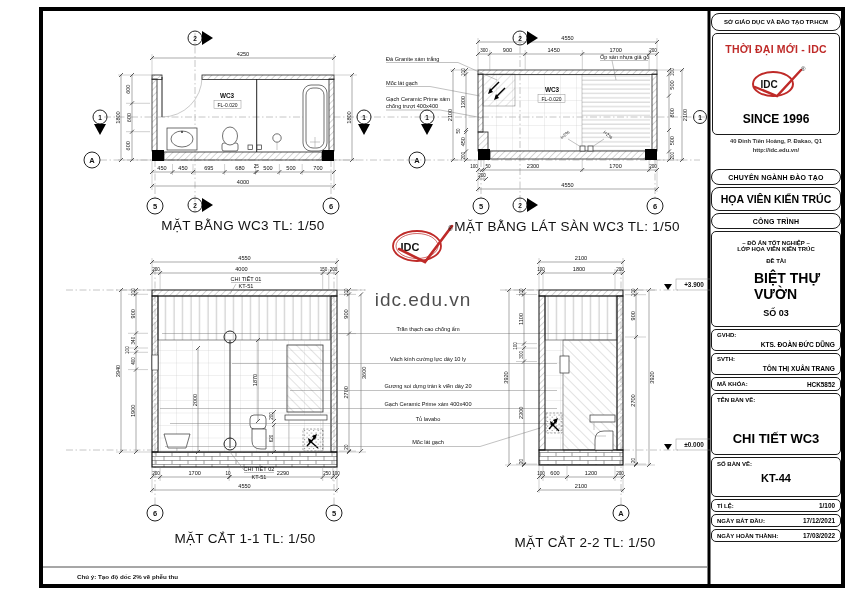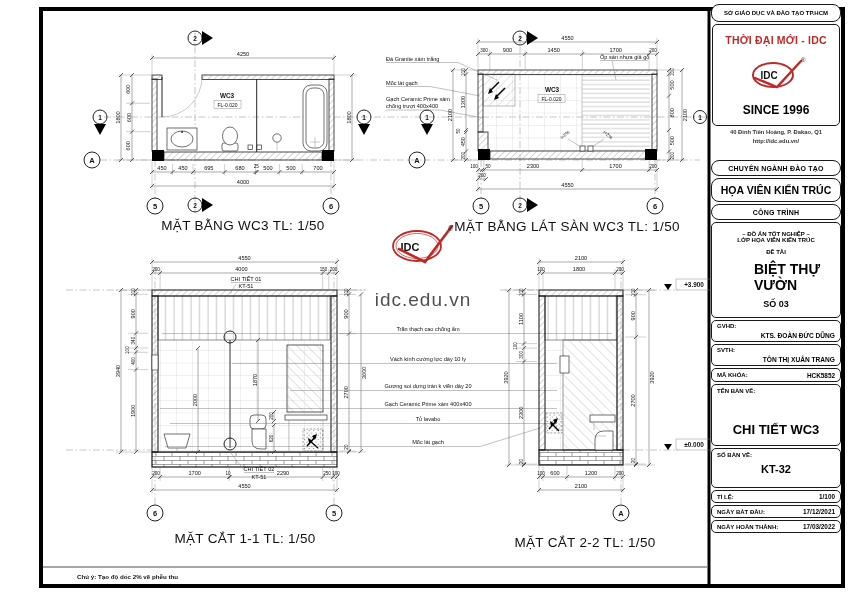--- a/index.html
+++ b/index.html
@@ -16,21 +16,21 @@
   .gbs{font-size:6.5px;text-anchor:middle;font-weight:bold;}
   .d{stroke:#555;stroke-width:.5;fill:none;}
   .tick{stroke:#333;stroke-width:.8;fill:none;}
   .ext{stroke:#888;stroke-width:.4;fill:none;}
   .cl{stroke:#999;stroke-width:.55;fill:none;stroke-dasharray:7 2.5 1.5 2.5;}
   .w{stroke:#222;stroke-width:1;fill:none;}
   .t{stroke:#888;stroke-width:.45;fill:none;}
   .fix{stroke:#333;stroke-width:.7;fill:#fff;}
   .ld{stroke:#777;stroke-width:.45;fill:none;}
   
-  #tblock{position:absolute;left:711px;top:4px;width:130px;height:578px;display:flex;flex-direction:column;gap:2px;box-sizing:border-box;}
+  #tblock{position:absolute;left:711px;top:13px;width:130px;height:578px;display:flex;flex-direction:column;gap:2px;box-sizing:border-box;}
   .tb{border:1px solid #1a1a1a;border-radius:5px;background:#fff;box-sizing:border-box;flex-shrink:0;overflow:hidden;}
   .tb-c{display:flex;align-items:center;justify-content:center;text-align:center;border-radius:8px;}
   .h6{font-size:6px;font-weight:bold;}
   .h7{font-size:7px;font-weight:bold;letter-spacing:.2px;}
   .brand{color:#bf2a28;font-size:10.5px;font-weight:bold;letter-spacing:.2px;}
   .addr{font-size:5.8px;font-weight:bold;color:#333;line-height:1.5;}
   .kv{display:flex;flex-direction:column;justify-content:space-between;padding:2px 5px;box-sizing:border-box;}
   .kv .k{font-size:6px;font-weight:bold;text-align:left;}
   .kv .v{font-size:6.6px;font-weight:bold;text-align:right;}
   .kv1{display:flex;align-items:center;justify-content:space-between;padding:0 5px;box-sizing:border-box;}
@@ -658,21 +658,21 @@
   <div class="tb kv1" style="height:14px">
     <span class="k">MÃ KHÓA:</span>
     <span class="v">HCK5852</span>
   </div>
   <div class="tb" style="height:62px;padding:3px 5px;">
     <div style="font-size:6px;font-weight:bold;">TÊN BẢN VẼ:</div>
     <div style="font-size:13px;font-weight:bold;text-align:center;margin-top:28px;">CHI TIẾT WC3</div>
   </div>
   <div class="tb" style="height:40px;padding:3px 5px;">
     <div style="font-size:6px;font-weight:bold;">SỐ BẢN VẼ:</div>
-    <div style="font-size:11px;font-weight:bold;text-align:center;margin-top:5px;">KT-32</div>
+    <div style="font-size:11px;font-weight:bold;text-align:center;margin-top:5px;">KT-44</div>
   </div>
   <div class="tb kv1" style="height:13px">
     <span class="k">TỈ LỆ:</span>
     <span class="v">1/100</span>
   </div>
   <div class="tb kv1" style="height:13px">
     <span class="k">NGÀY BẮT ĐẦU:</span>
     <span class="v">17/12/2021</span>
   </div>
   <div class="tb kv1" style="height:13px">

